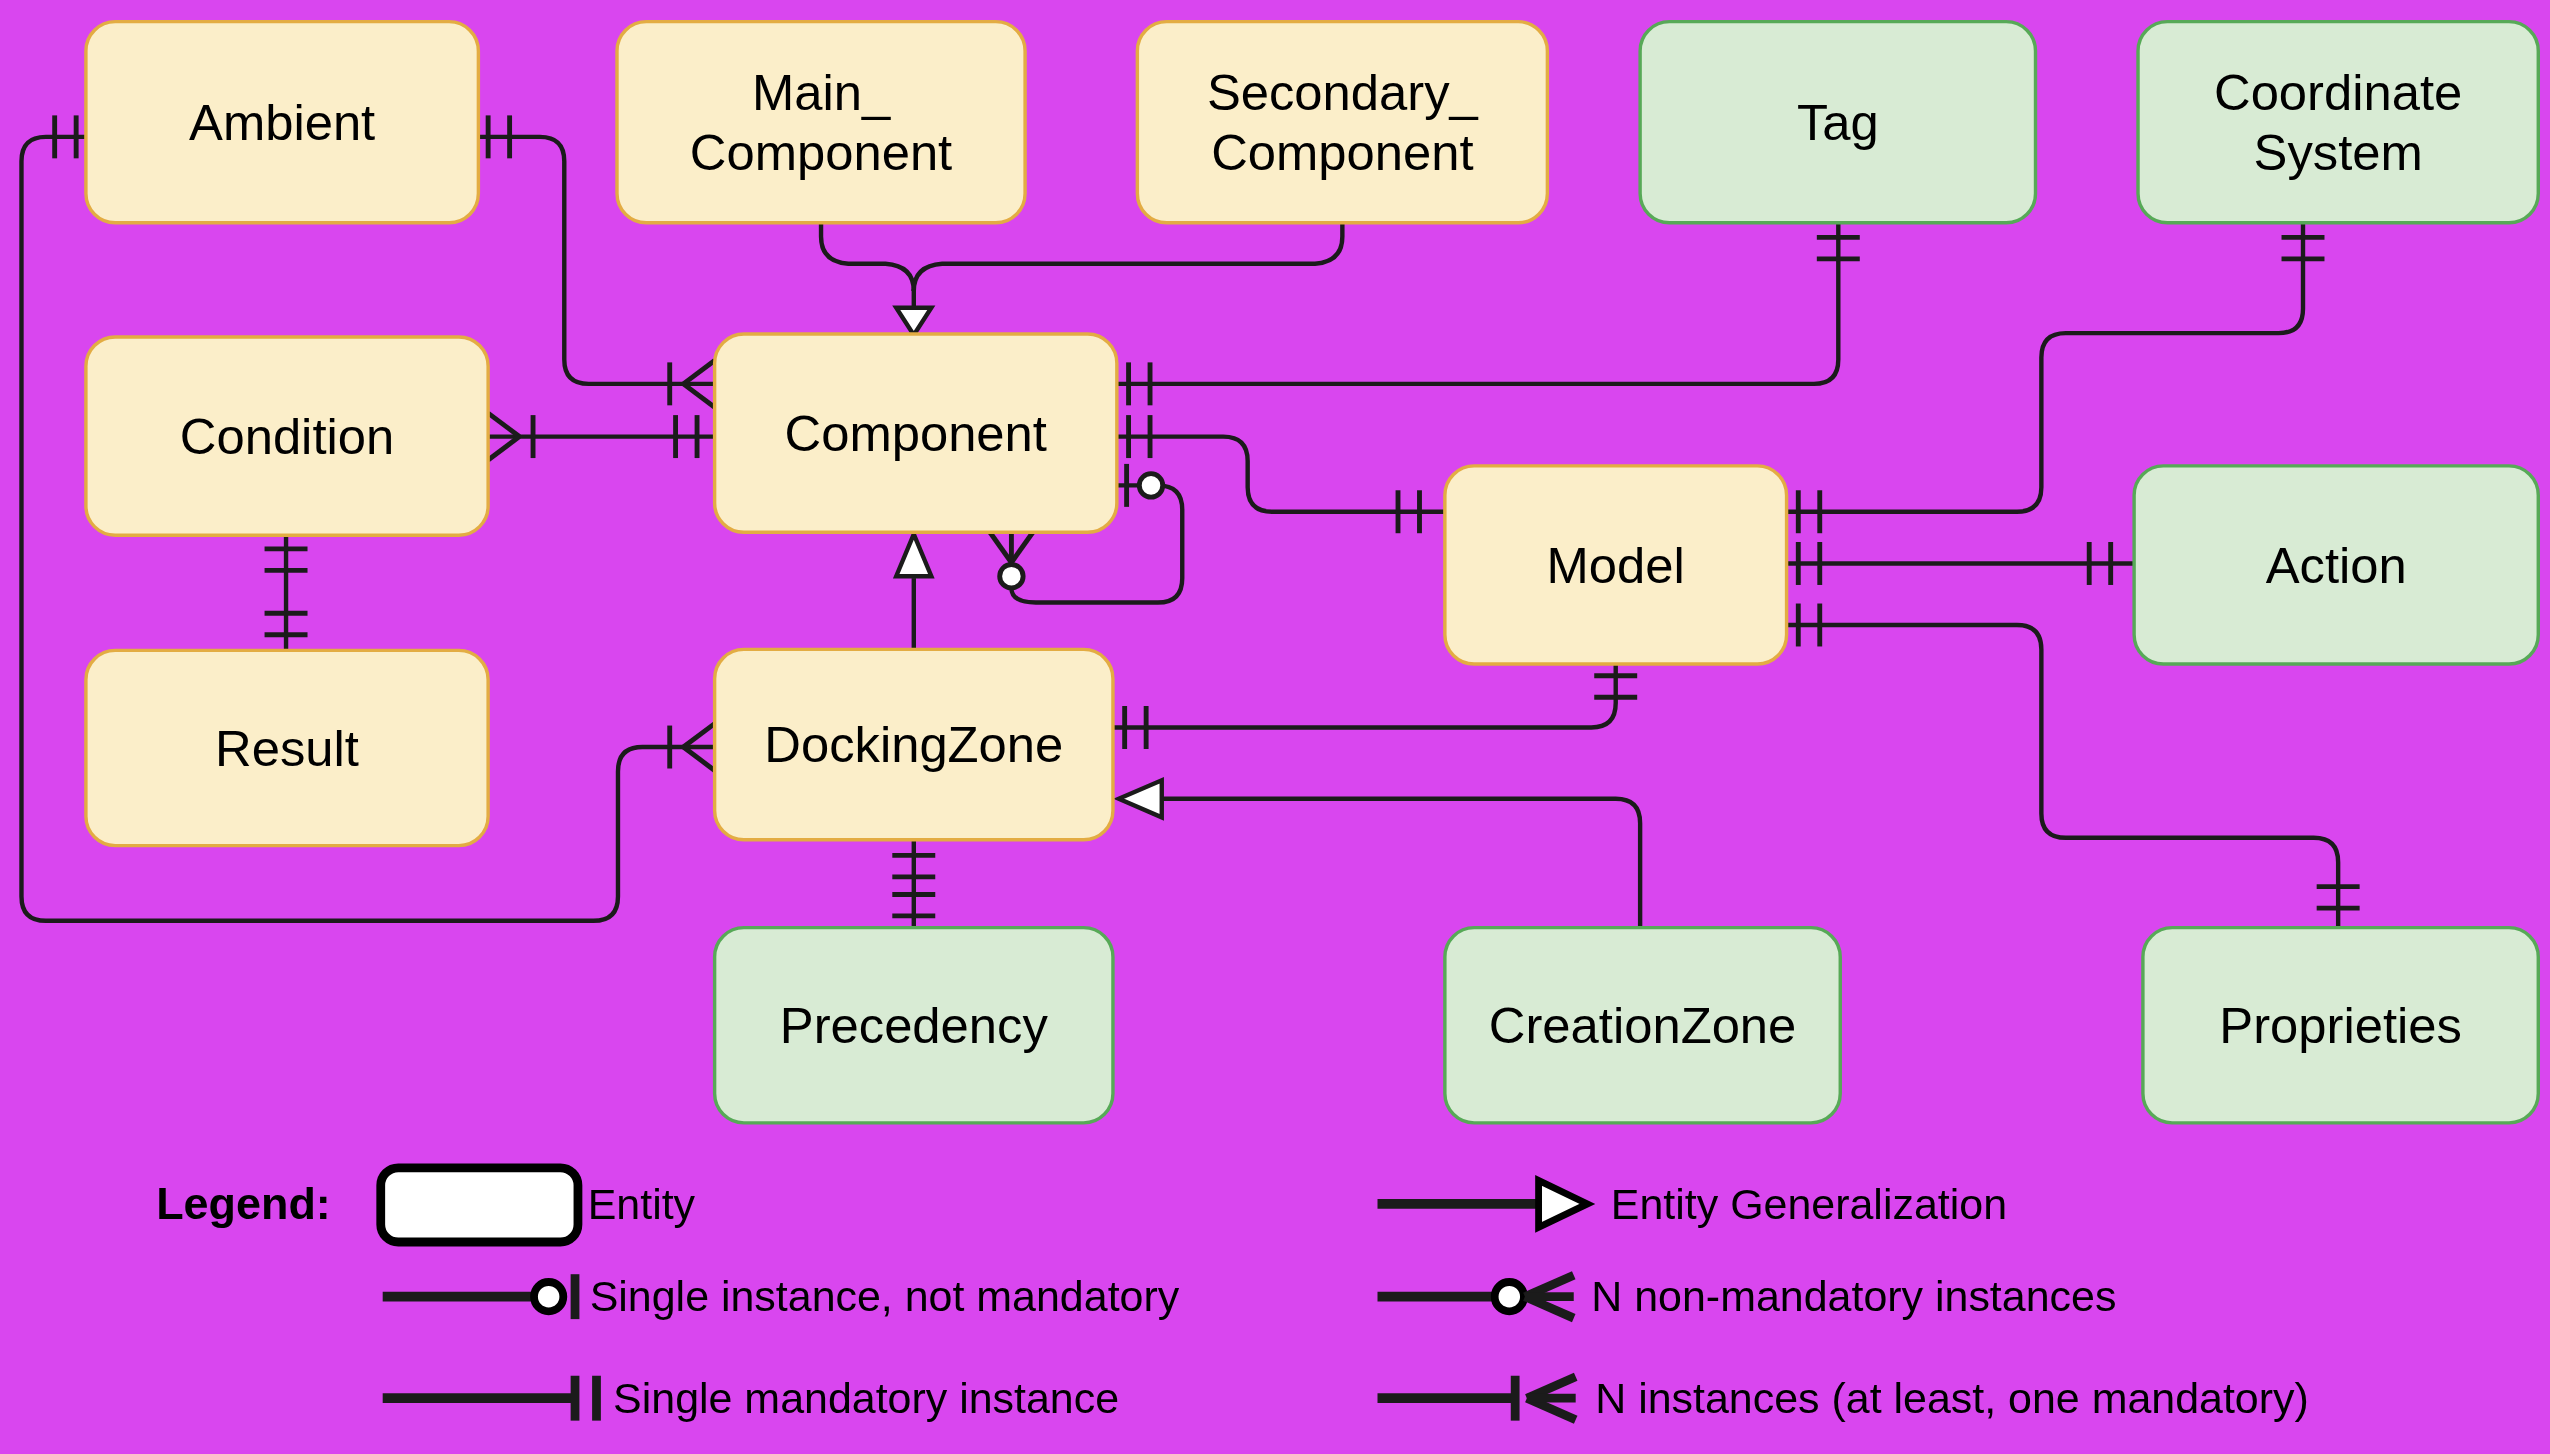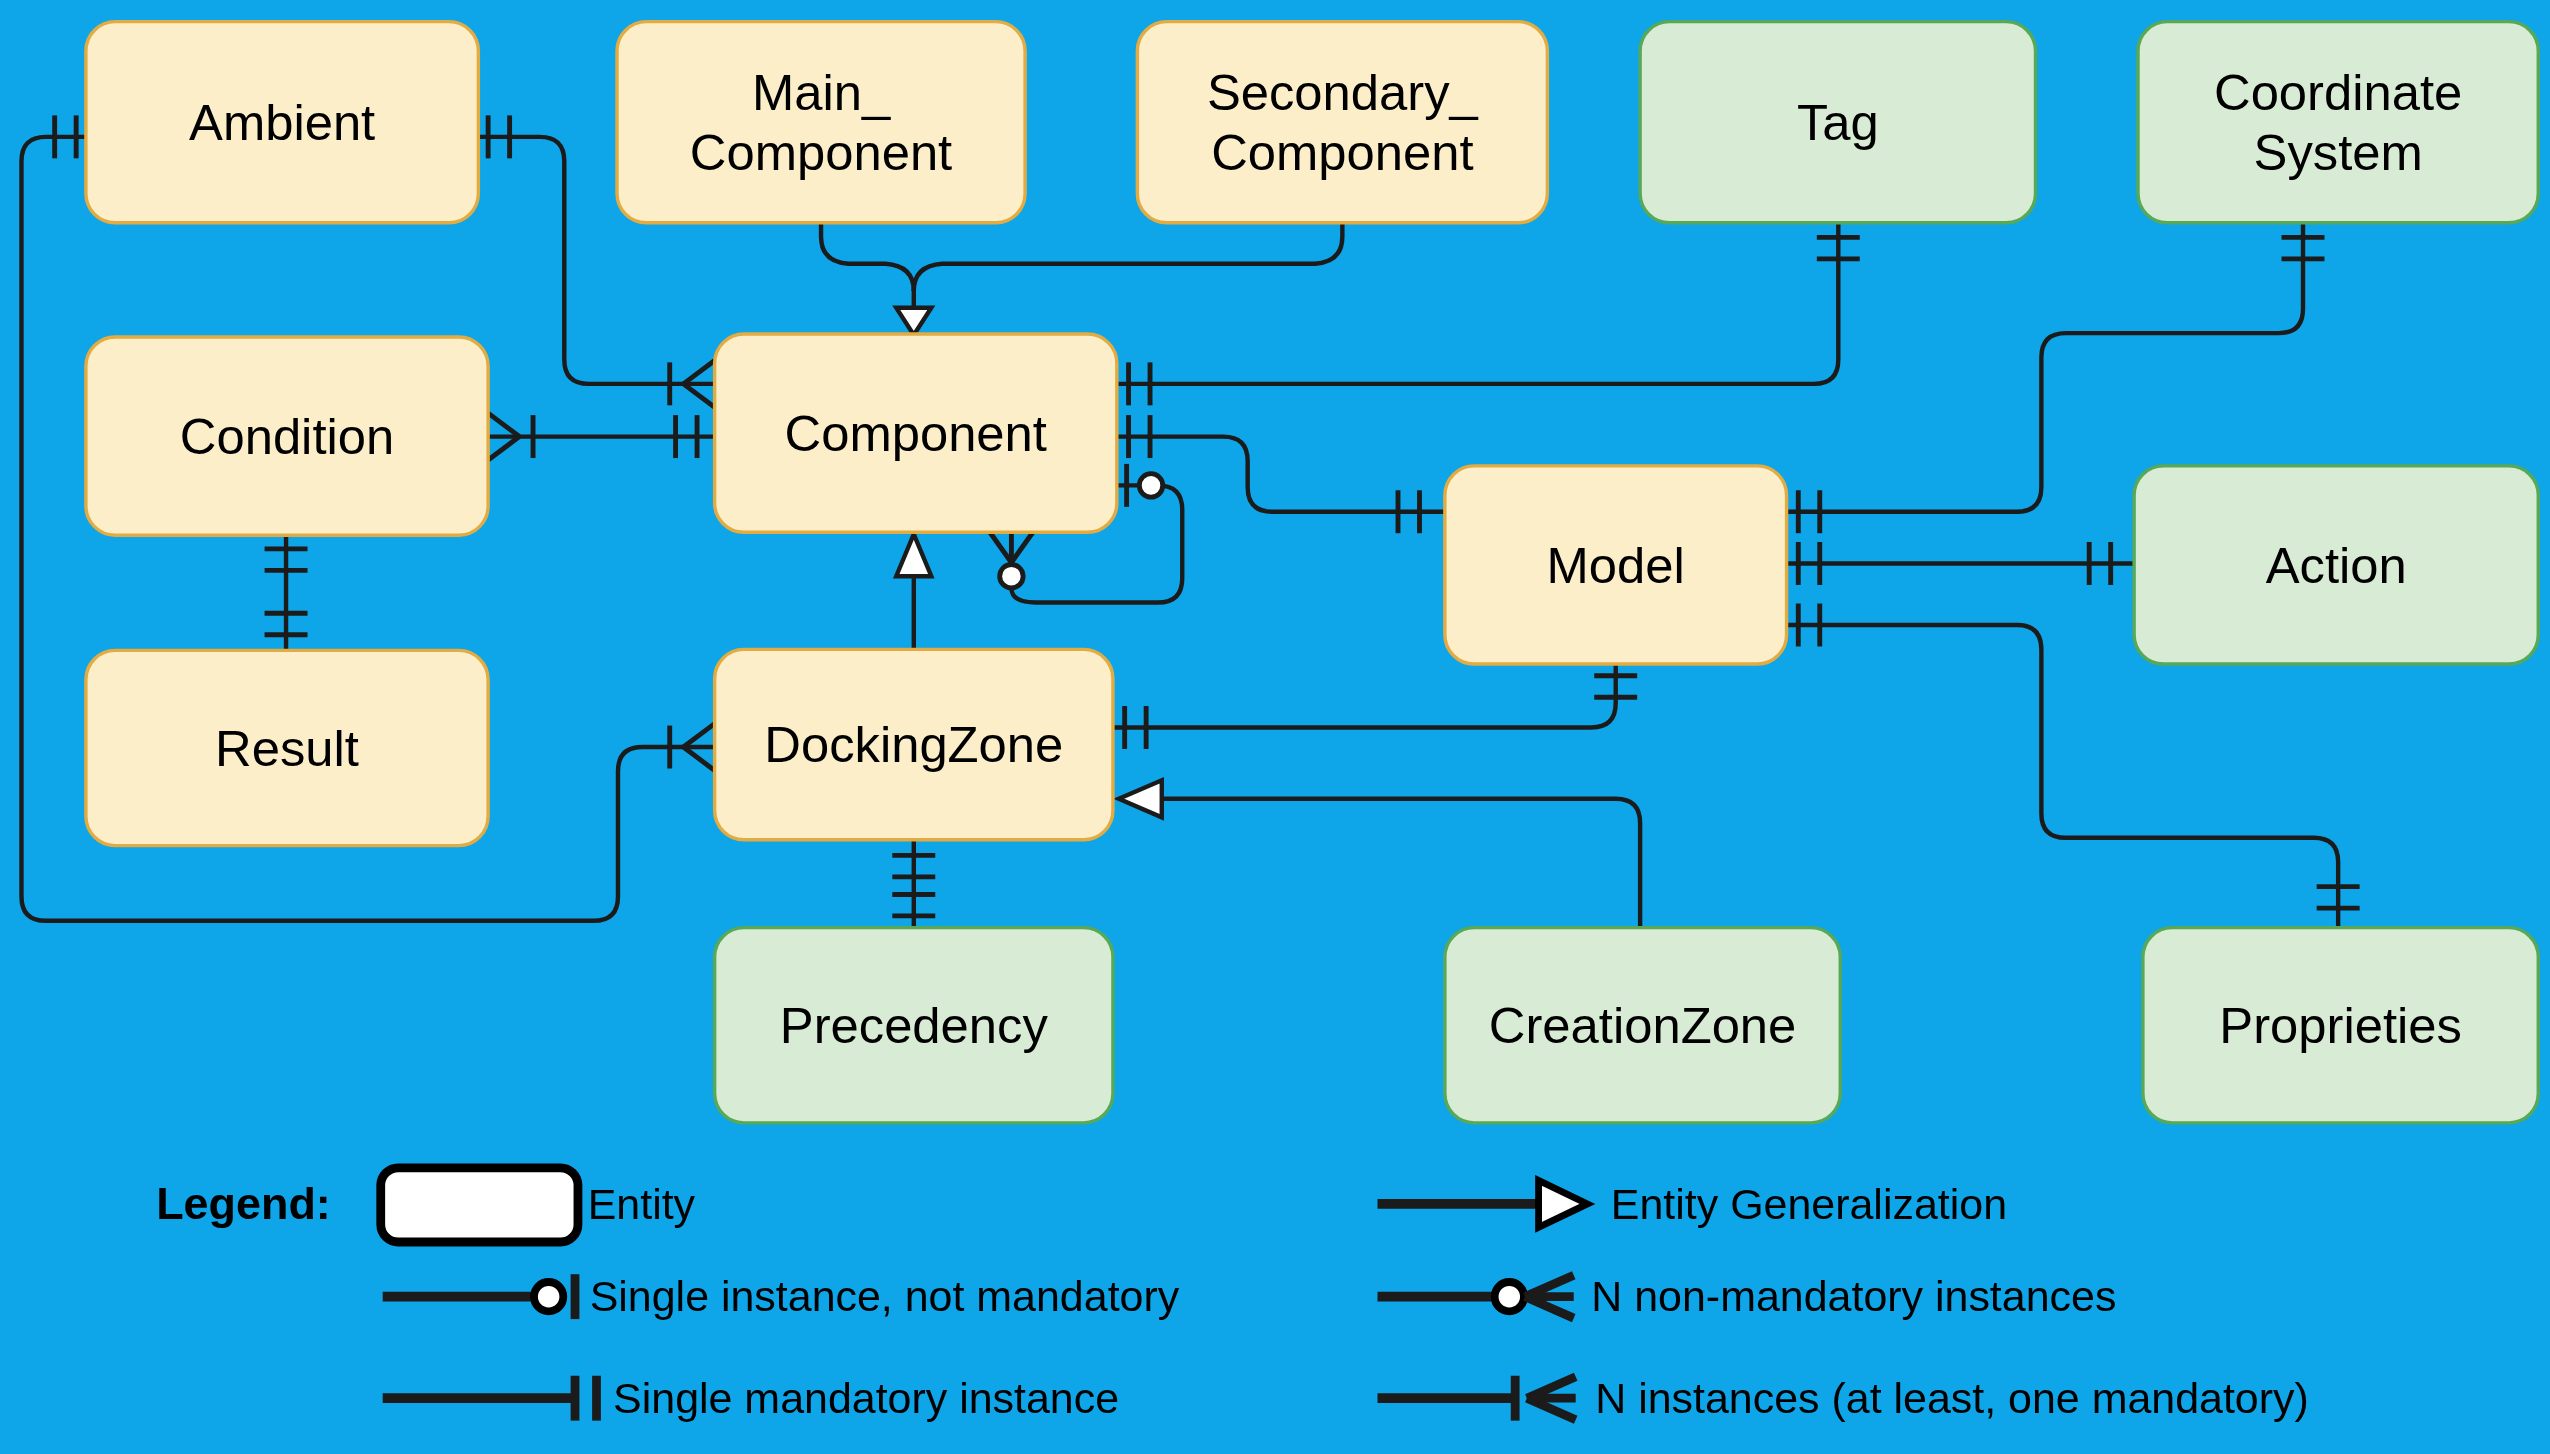--- a/index.html
+++ b/index.html
@@ -1,19 +1,19 @@
 <!DOCTYPE html>
 <html><head>
 <meta charset="utf-8">
 <style>
   html,body{margin:0;padding:0;background:#ffffff;}
   .stage{
     position:relative;
     width:2550px;height:1455px;
-    background:#0ea5e9;
+    background:#d946ef;
     font-family:"Liberation Sans",sans-serif;
     overflow:hidden;
   }
   svg{position:absolute;left:0;top:0;}
   svg text{
     font-family:"Liberation Sans",sans-serif;
     fill:#000000;
   }
   .entity-label{font-size:52px;}
   .legend-label{font-size:44px;}

